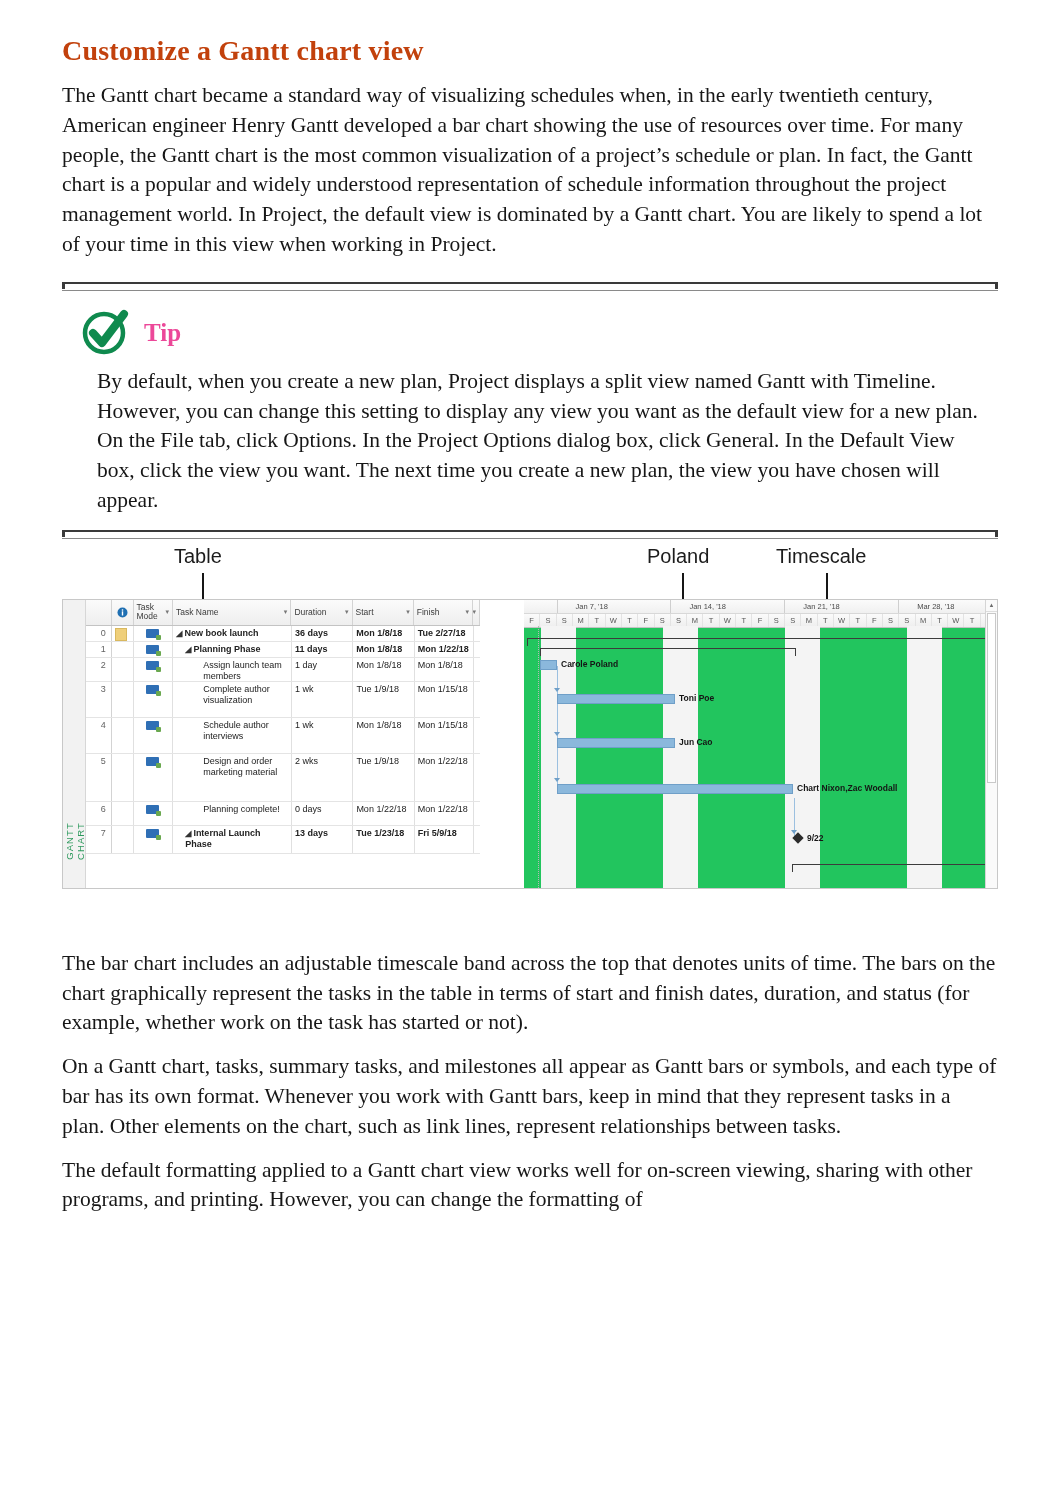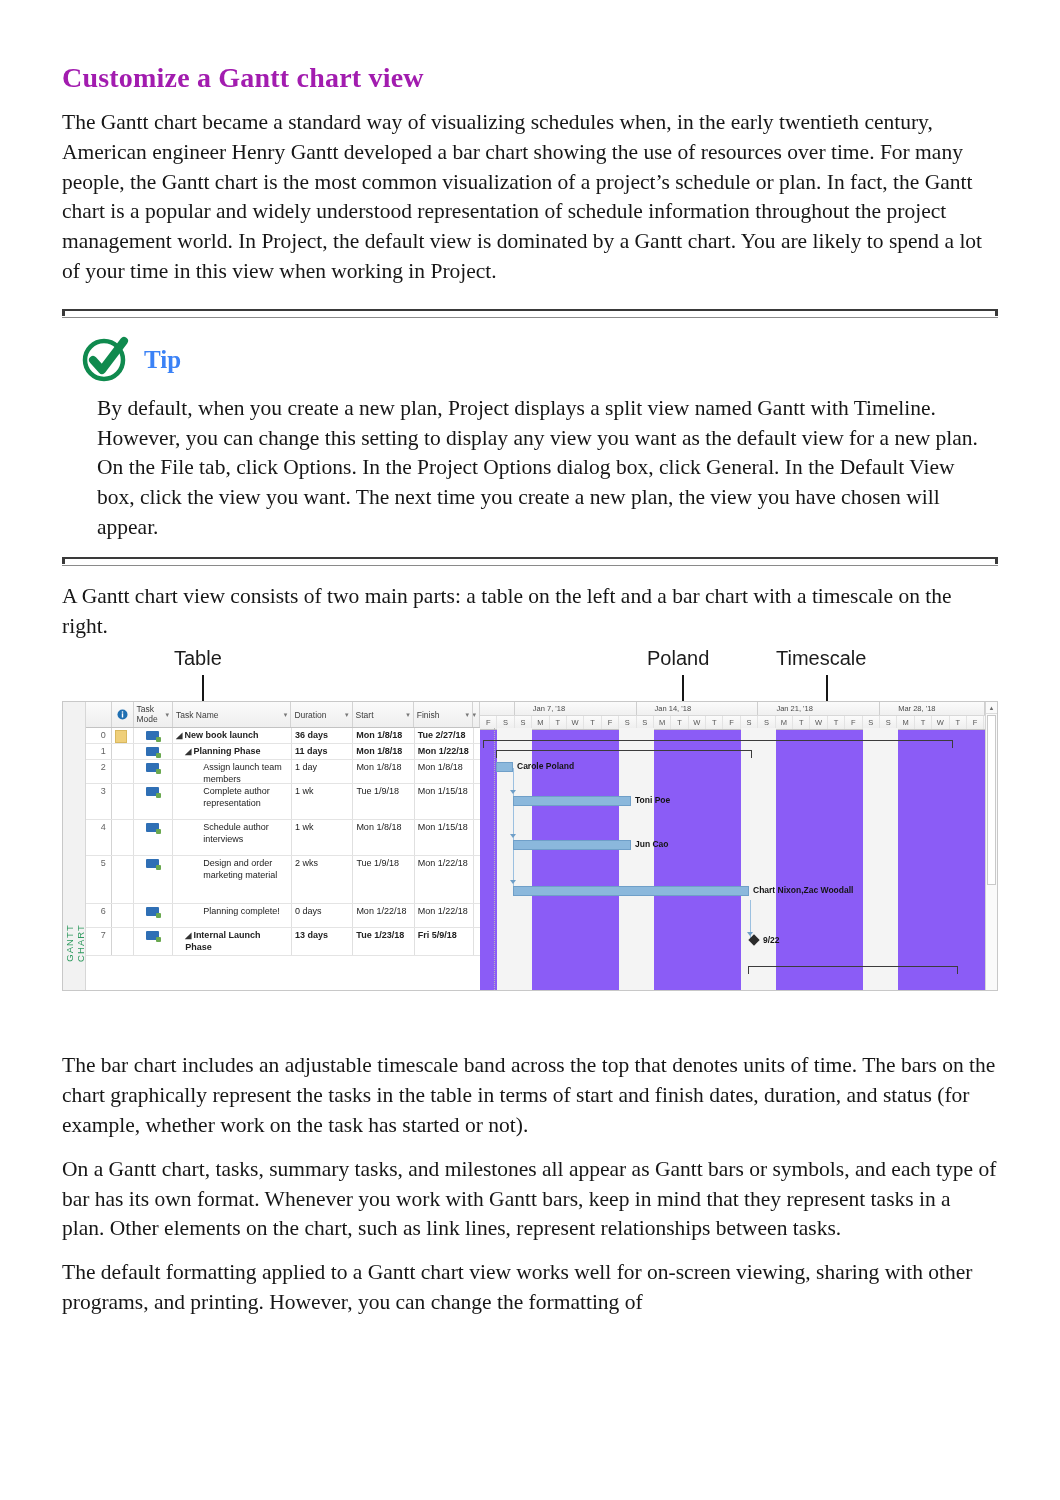--- a/index.html
+++ b/index.html
@@ -18,23 +18,23 @@
   }
   .content{
     position:absolute;
     left:62px; top:0; width:936px;
   }
 
   h1.heading{
     font-family:"Liberation Serif", serif;
     font-size:28px;
     font-weight:bold;
-    color:#a21caf;
+    color:#c2410c;
     margin:0;
-    padding-top:62px;
+    padding-top:35px;
     letter-spacing:0.2px;
   }
 
   p.body{
     font-family:"Liberation Serif", serif;
     font-size:21.5px;
     line-height:29.8px;
     margin:14px 0 0 0;
     text-align:left;
     color:#171717;
@@ -68,21 +68,21 @@
     align-items:center;
     padding:14px 0 2px 18px;
     gap:12px;
   }
   .tip-icon{
     width:52px;height:52px;display:block;
     flex:0 0 auto;
   }
   .tip-label{
     font-family:"Liberation Serif", serif;
-    font-size:25px;font-weight:bold;color:#3b82f6;
+    font-size:25px;font-weight:bold;color:#ec4899;
     line-height:1;
     position:relative;top:2px;
   }
   .tip-body{
     font-family:"Liberation Serif", serif;
     font-size:21.5px;
     line-height:29.8px;
     margin:8px 0 14px 0;
     padding-left:35px;
     padding-right:18px;
@@ -138,21 +138,21 @@
     color:#2e9a5e;
     text-align:center;
     font-family:"Liberation Sans", sans-serif;
   }
 
   .table-pane{
     width:394px;flex:0 0 auto;position:relative;
     background:#ffffff;
   }
   .chart-pane{
-    flex:1 1 auto;position:relative;background:#8b5cf6;overflow:hidden;
+    flex:1 1 auto;position:relative;background:#22c55e;overflow:hidden;margin-left:44px;
   }
 
   .hdr{
     height:26px;
     background:linear-gradient(#fbfbfb,#eeeeee);
     border-bottom:1px solid #c3c3c3;
     display:flex;
     align-items:flex-end;
     font-size:8.5px;
     color:#3b3b3b;
@@ -335,21 +335,20 @@
           <path d="M13 28 L22 38 L44 9" fill="none" stroke="#0f8a4e" stroke-width="8" stroke-linecap="round" stroke-linejoin="round"></path>
         </svg>
         <span class="tip-label">Tip</span>
       </div>
 
       <div class="tip-body">By default, when you create a new plan, Project displays a split view named Gantt with Timeline. However, you can change this setting to display any view you want as the default view for a new plan. On the File tab, click Options. In the Project Options dialog box, click General. In the Default View box, click the view you want. The next time you create a new plan, the view you have chosen will appear.</div>
 
       <div class="rule"></div>
     </div>
 
-    <p class="body tight">A Gantt chart view consists of two main parts: a table on the left and a bar chart with a timescale on the right.</p>
 
     <div class="figure">
 
       <div class="callouts">
         <div class="callout-label" style="left:112px;top:0;">Table</div>
         <div class="callout-line" style="left:140px;top:28px;height:30px;"></div>
 
         <div class="callout-label" style="left:585px;top:0;">Poland</div>
         <div class="callout-line" style="left:620px;top:28px;height:30px;"></div>
 
@@ -428,21 +427,21 @@
                 <div class="tcell name indent2"><span>Assign launch team members</span></div>
                 <div class="tcell dur">1 day</div>
                 <div class="tcell start">Mon 1/8/18</div>
                 <div class="tcell fin">Mon 1/8/18</div>
                 <div class="tcell tail"></div>
               </div>
               <div class="trow" style="height: 36px;">
                 <div class="tcell num">3</div>
                 <div class="tcell info"></div>
                 <div class="tcell mode"><span class="modeicon"></span></div>
-                <div class="tcell name indent2"><span>Complete author representation</span></div>
+                <div class="tcell name indent2"><span>Complete author visualization</span></div>
                 <div class="tcell dur">1 wk</div>
                 <div class="tcell start">Tue 1/9/18</div>
                 <div class="tcell fin">Mon 1/15/18</div>
                 <div class="tcell tail"></div>
               </div>
               <div class="trow" style="height: 36px;">
                 <div class="tcell num">4</div>
                 <div class="tcell info"></div>
                 <div class="tcell mode"><span class="modeicon"></span></div>
                 <div class="tcell name indent2"><span>Schedule author interviews</span></div>

